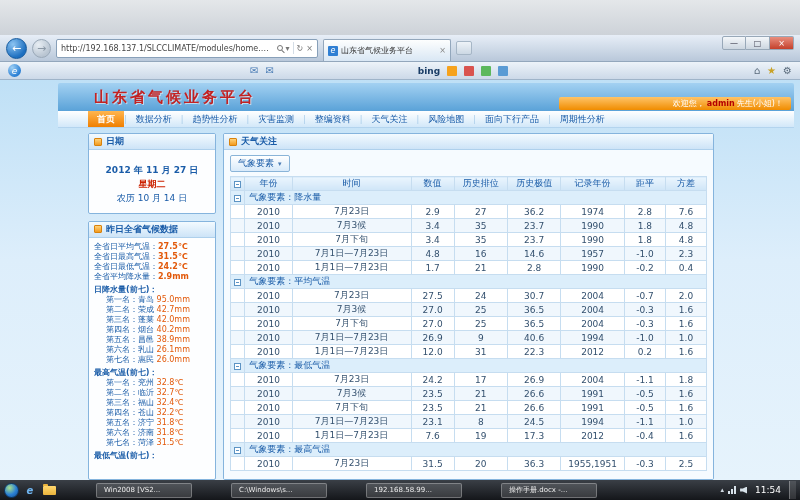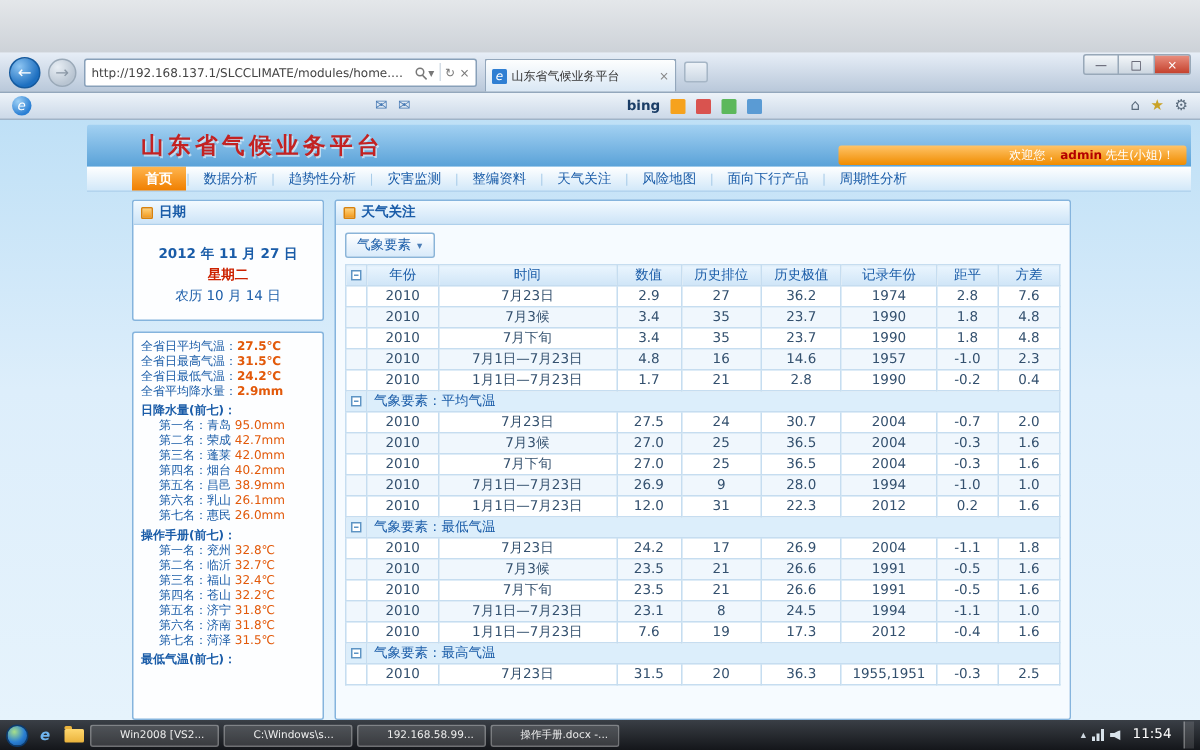--- a/index.html
+++ b/index.html
@@ -79,21 +79,21 @@
 .cb{display:inline-block;width:7px;height:7px;border:1px solid #5d94c4;background:#fff;position:relative;vertical-align:middle;}
 .cb::after{content:"";position:absolute;left:1px;right:1px;top:2px;height:1px;background:#5d94c4;}
 
 .taskbar{position:absolute;left:0;right:0;bottom:0;height:20px;background:linear-gradient(#3a3f46,#14161a);display:flex;align-items:center;gap:3px;padding:0 4px;}
 .start-orb{width:15px;height:15px;border-radius:50%;background:radial-gradient(circle at 35% 30%,#a8e08a,#2a7fd4 55%,#15508f);border:1px solid #0d3a6b;flex:0 0 auto;}
 .qicon{width:16px;height:14px;display:flex;align-items:center;justify-content:center;font-size:10px;flex:0 0 auto;}
 .qicon.ie{color:#6fb4ef;font-style:italic;font-weight:bold;}
 .folder{width:13px;height:9px;background:linear-gradient(#ffd76e,#eab33c);border-radius:1px;position:relative;}
 .folder::before{content:"";position:absolute;top:-2px;left:0;width:5px;height:2px;background:#eab33c;border-radius:1px 1px 0 0;}
 .task-buttons{display:flex;gap:3px;overflow:hidden;}
-.task-btn{width:86px;height:15px;background:rgba(255,255,255,.14);border:1px solid rgba(255,255,255,.28);border-radius:2px;color:#eee;font-size:7px;display:flex;align-items:center;padding:0 19px;overflow:hidden;white-space:nowrap;flex:0 0 auto;}
+.task-btn{width:96px;height:15px;background:rgba(255,255,255,.14);border:1px solid rgba(255,255,255,.28);border-radius:2px;color:#eee;font-size:7px;display:flex;align-items:center;padding:0 7px;overflow:hidden;white-space:nowrap;flex:0 0 auto;margin-left:36px;}
 .tray{margin-left:auto;display:flex;align-items:center;gap:4px;color:#dfe7ee;font-size:8px;}
 .tray-chevron{font-size:7px;color:#cfd8e0;}
 .net-bars{display:flex;align-items:flex-end;gap:1px;height:8px;}
 .net-bars i{display:block;width:2px;background:#d8e2ea;}
 .net-bars i:nth-child(1){height:3px;} .net-bars i:nth-child(2){height:5px;} .net-bars i:nth-child(3){height:8px;}
 .vol{width:7px;height:7px;background:#d8e2ea;clip-path:polygon(0 30%,40% 30%,100% 0,100% 100%,40% 70%,0 70%);}
 .clock{font-size:9px;color:#fff;padding:0 4px;}
 .show-desktop{width:7px;height:18px;background:rgba(255,255,255,.12);border-left:1px solid rgba(255,255,255,.3);flex:0 0 auto;}
 </style>
 </head>
@@ -185,34 +185,38 @@
               <span class="panel-ico"></span>
               <span>日期</span>
             </div>
             <div class="date-body">
               <div class="d1">2012 年 11 月 27 日</div>
               <div class="d2">星期二</div>
               <div class="d3">农历 10 月 14 日</div>
             </div>
           </div>
           <div class="panel climate">
+            <div class="panel-hd">
+              <span class="panel-ico"></span>
+              <span>昨日全省气候数据</span>
+            </div>
             <div class="climate-body">
                 <div class="stat"><span class="lbl">全省日平均气温：</span><span class="val">27.5℃</span></div>
                 <div class="stat"><span class="lbl">全省日最高气温：</span><span class="val">31.5℃</span></div>
                 <div class="stat"><span class="lbl">全省日最低气温：</span><span class="val">24.2℃</span></div>
                 <div class="stat"><span class="lbl">全省平均降水量：</span><span class="val">2.9mm</span></div>
                 <div class="rank-title">日降水量(前七)：</div>
                 <div class="rank-item"><span class="rk">第一名：</span><span class="nm">青岛 </span><span class="vl">95.0mm</span></div>
                 <div class="rank-item"><span class="rk">第二名：</span><span class="nm">荣成 </span><span class="vl">42.7mm</span></div>
                 <div class="rank-item"><span class="rk">第三名：</span><span class="nm">蓬莱 </span><span class="vl">42.0mm</span></div>
                 <div class="rank-item"><span class="rk">第四名：</span><span class="nm">烟台 </span><span class="vl">40.2mm</span></div>
                 <div class="rank-item"><span class="rk">第五名：</span><span class="nm">昌邑 </span><span class="vl">38.9mm</span></div>
                 <div class="rank-item"><span class="rk">第六名：</span><span class="nm">乳山 </span><span class="vl">26.1mm</span></div>
                 <div class="rank-item"><span class="rk">第七名：</span><span class="nm">惠民 </span><span class="vl">26.0mm</span></div>
-                <div class="rank-title">操作手册(前七)：</div>
+                <div class="rank-title">最高气温(前七)：</div>
                 <div class="rank-item"><span class="rk">第一名：</span><span class="nm">兖州 </span><span class="vl">32.8℃</span></div>
                 <div class="rank-item"><span class="rk">第二名：</span><span class="nm">临沂 </span><span class="vl">32.7℃</span></div>
                 <div class="rank-item"><span class="rk">第三名：</span><span class="nm">福山 </span><span class="vl">32.4℃</span></div>
                 <div class="rank-item"><span class="rk">第四名：</span><span class="nm">苍山 </span><span class="vl">32.2℃</span></div>
                 <div class="rank-item"><span class="rk">第五名：</span><span class="nm">济宁 </span><span class="vl">31.8℃</span></div>
                 <div class="rank-item"><span class="rk">第六名：</span><span class="nm">济南 </span><span class="vl">31.8℃</span></div>
                 <div class="rank-item"><span class="rk">第七名：</span><span class="nm">菏泽 </span><span class="vl">31.5℃</span></div>
                 <div class="rank-title">最低气温(前七)：</div>
               </div>
           </div>
@@ -247,20 +251,24 @@
                     <th>时间</th>
                     <th>数值</th>
                     <th>历史排位</th>
                     <th>历史极值</th>
                     <th>记录年份</th>
                     <th>距平</th>
                     <th>方差</th>
                   </tr>
                 </thead>
               <tbody>
+                  <tr class="grp">
+                    <td><span class="cb"></span></td>
+                    <td colspan="8" class="grplabel">气象要素：降水量</td>
+                  </tr>
                   <tr class="r0">
                     <td></td>
                     <td>2010</td>
                     <td>7月23日</td>
                     <td>2.9</td>
                     <td>27</td>
                     <td>36.2</td>
                     <td>1974</td>
                     <td>2.8</td>
                     <td>7.6</td>
@@ -345,21 +353,21 @@
                     <td>2004</td>
                     <td>-0.3</td>
                     <td>1.6</td>
                   </tr>
                   <tr class="r1">
                     <td></td>
                     <td>2010</td>
                     <td>7月1日—7月23日</td>
                     <td>26.9</td>
                     <td>9</td>
-                    <td>28.0</td>
+                    <td>40.6</td>
                     <td>1994</td>
                     <td>-1.0</td>
                     <td>1.0</td>
                   </tr>
                   <tr class="r0">
                     <td></td>
                     <td>2010</td>
                     <td>1月1日—7月23日</td>
                     <td>12.0</td>
                     <td>31</td>

